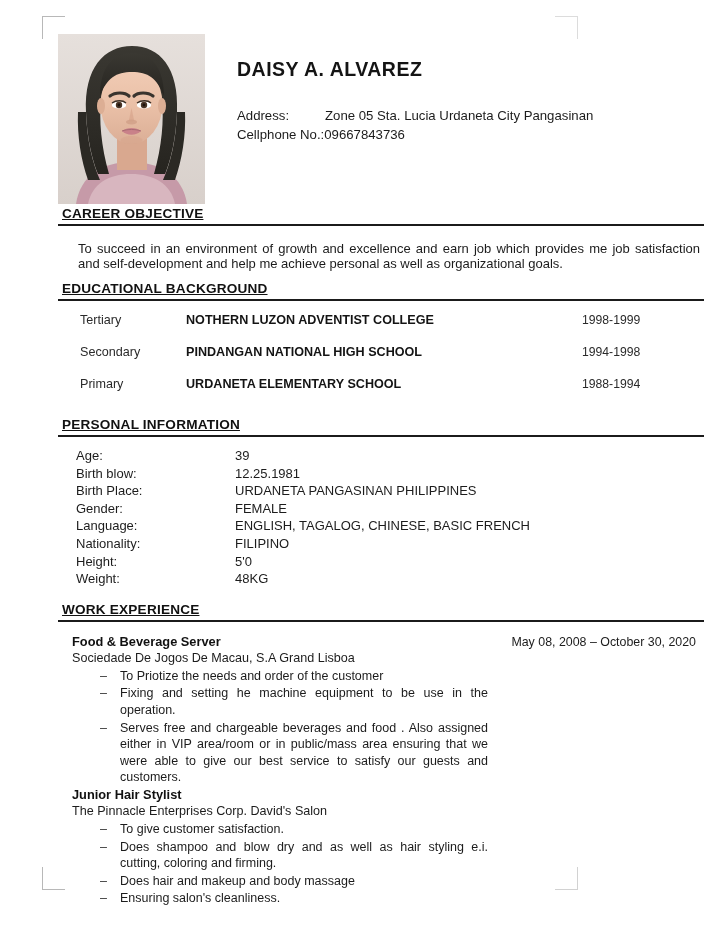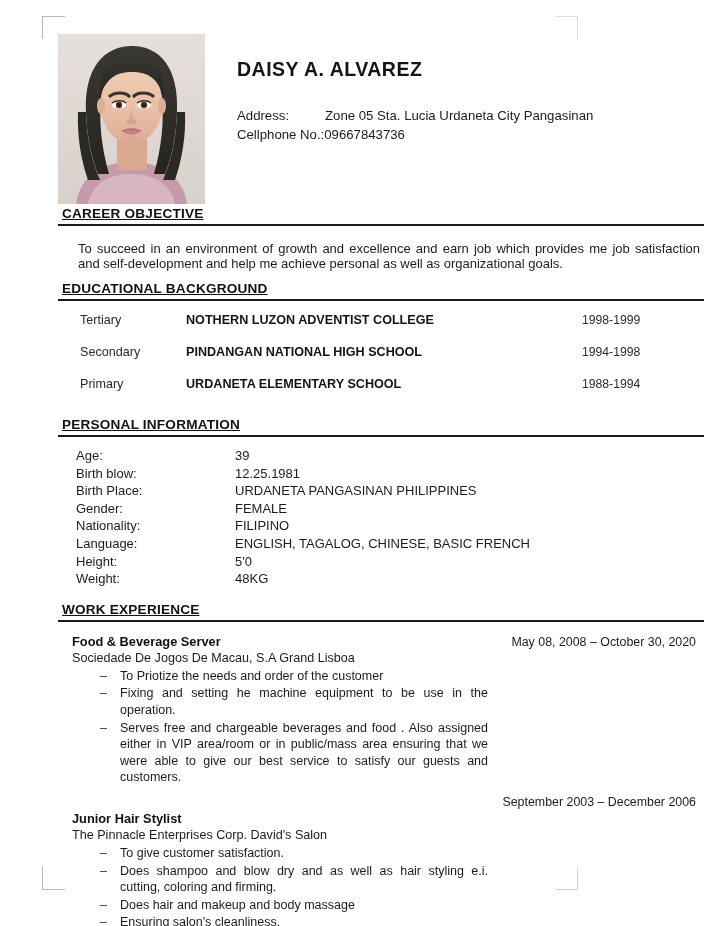--- a/index.html
+++ b/index.html
@@ -343,26 +343,26 @@
       </div>
       <div class="pi-row">
         <span class="pi-label">Birth Place:</span>
         <span class="pi-value">URDANETA PANGASINAN PHILIPPINES</span>
       </div>
       <div class="pi-row">
         <span class="pi-label">Gender:</span>
         <span class="pi-value">FEMALE</span>
       </div>
       <div class="pi-row">
+        <span class="pi-label">Language:</span>
+        <span class="pi-value">ENGLISH, TAGALOG, CHINESE, BASIC FRENCH</span>
+      </div>
+      <div class="pi-row">
         <span class="pi-label">Nationality:</span>
         <span class="pi-value">FILIPINO</span>
-      </div>
-      <div class="pi-row">
-        <span class="pi-label">Language:</span>
-        <span class="pi-value">ENGLISH, TAGALOG, CHINESE, BASIC FRENCH</span>
       </div>
       <div class="pi-row">
         <span class="pi-label">Height:</span>
         <span class="pi-value">5'0</span>
       </div>
       <div class="pi-row">
         <span class="pi-label">Weight:</span>
         <span class="pi-value">48KG</span>
       </div>
     </div>
@@ -378,21 +378,20 @@
           <span class="job-dates">May 08, 2008 – October 30, 2020</span>
         </div>
         <div class="job-company">Sociedade De Jogos De Macau, S.A Grand Lisboa</div>
         <ul class="duties">
           <li class="duty"><span class="dash">–</span><span>To Priotize the needs and order of the customer</span></li>
           <li class="duty"><span class="dash">–</span><span>Fixing and setting he machine equipment to be use in the operation.</span></li>
           <li class="duty"><span class="dash">–</span><span>Serves free and chargeable beverages and food . Also assigned either in VIP area/room or in public/mass area ensuring that we were able to give our best service to satisfy our guests and customers.</span></li>
         </ul>
       </div>
 
-      <div class="dates-standalone">September 2003 – December 2006</div>
 
       <div class="job">
         <div class="job-head">
           <span class="job-title">Junior Hair Stylist</span>
         </div>
         <div class="job-company">The Pinnacle Enterprises Corp. David's Salon</div>
         <ul class="duties">
           <li class="duty"><span class="dash">–</span><span>To give customer satisfaction.</span></li>
           <li class="duty"><span class="dash">–</span><span>Does shampoo and blow dry and as well as hair styling e.i. cutting, coloring and firming.</span></li>
           <li class="duty"><span class="dash">–</span><span>Does hair and makeup and body massage</span></li>

